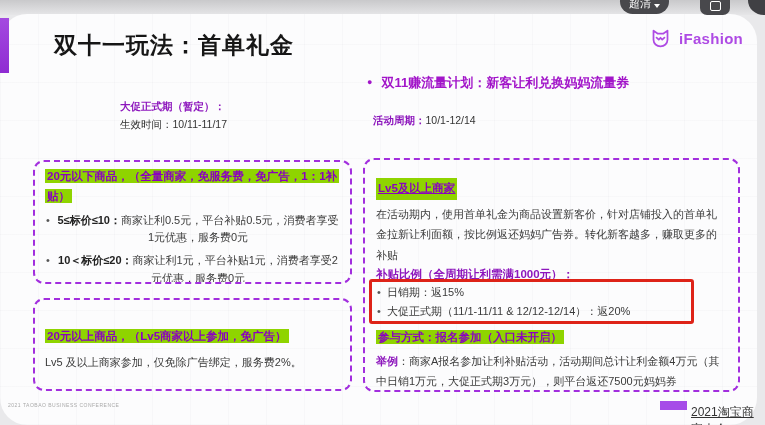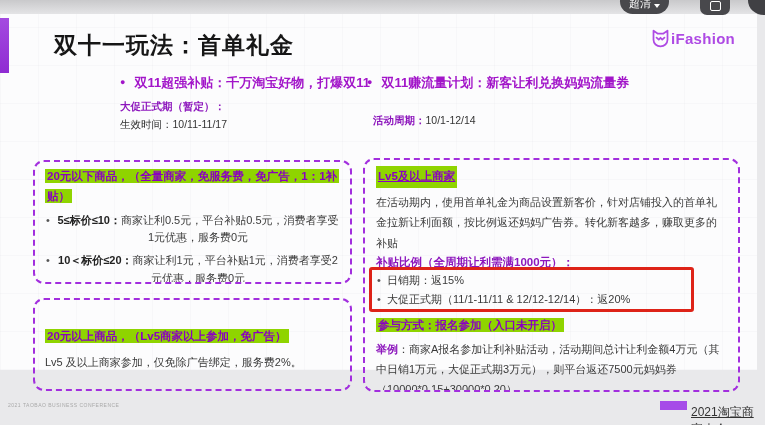--- a/index.html
+++ b/index.html
@@ -18,51 +18,52 @@
     padding-bottom:3px; z-index:6; cursor:pointer; }
   .caret { width:0; height:0; border-left:3px solid transparent;
     border-right:3px solid transparent; border-top:4px solid #fff; margin-bottom:3px; }
   .fs-btn { position:absolute; left:700px; top:-11px; width:30px; height:26px;
     background:#48484c; border-radius:7px; z-index:6; display:flex;
     align-items:flex-end; justify-content:center; cursor:pointer; }
   .fs-ico { width:11px; height:10px; border:1.5px solid #fff; border-radius:2px; margin-bottom:4px; }
   .more-btn { position:absolute; left:748px; top:-14px; width:32px; height:29px;
     background:#404044; border-radius:50%; z-index:6; cursor:pointer; }
   
-  .slide { position:absolute; left:0; top:14px; width:757px; height:356px;
+  .slide { position:absolute; left:0; top:14px; width:757px; height:411px;
     background:#fcfcfd; z-index:2;
     background-image:
       repeating-linear-gradient(0deg, rgba(130,130,150,.04) 0 1px, transparent 1px 38px),
       repeating-linear-gradient(90deg, rgba(130,130,150,.04) 0 1px, transparent 1px 38px);
+    border-radius: 27px;
   }
   .accent-bar { position:absolute; left:0; top:4px; width:9px; height:55px;
     background:linear-gradient(180deg,#a44ae0,#8f2bd2); }
   .page-title { position:absolute; left:54px; top:16px; font-size:23px;
     font-weight:bold; color:#161616; letter-spacing:1px; }
   .logo { position:absolute; left:650px; top:14px; display:flex; align-items:center;
-    gap:0; color:#ae4ae4; }
+    gap:8px; color:#ae4ae4; }
   .logo-text { font-size:15px; font-weight:bold; letter-spacing:.3px; }
   
   .sec-head { position:absolute; font-size:13px; font-weight:bold; color:#a215c9; white-space:nowrap; }
   .sec-head::before { content:"●"; font-size:9px; margin-right:9px; vertical-align:2px; }
   .sec-head.lft { left:120px; top:60px; }
   .sec-head.rgt { left:367px; top:60px; }
   .plabel { font-weight:bold; color:#8d17bd; font-size:10.5px; }
   .ptext  { color:#333; font-size:10.5px; }
   .period-left  { position:absolute; left:120px; top:83px; line-height:18px; }
   .period-right { position:absolute; left:373px; top:96px; }
   
   .dbox { position:absolute; border:2px dashed #a22ede; border-radius:11px;
     font-size:11px; color:#3a3a3a; overflow:hidden; }
   .box1 { left:33px; top:146px; width:319px; height:124px; padding:5px 10px; }
   .box2 { left:33px; top:284px; width:319px; height:93px; padding:27px 10px 0; }
   .rbox { left:363px; top:144px; width:377px; height:234px; padding:6px 11px; }
   .hl { background:#8fd400; color:#8a00c0; font-weight:bold; font-size:11.5px;
     padding:1px 2px; line-height:1.72; box-decoration-break:clone; -webkit-box-decoration-break:clone; }
-  .hl.u { text-decoration:underline; }
+  .hl.u { text-decoration:underline;margin-top:12px; }
   .tag { display:inline-block; }
   .b-item { position:relative; padding-left:11px; line-height:1.62; margin-top:5px;text-align:center; }
   .b-item::before { content:"•"; position:absolute; left:1px; top:0; color:#555; }
   .b-bold { font-weight:bold; color:#222; }
   .box2-body { margin-top:7px; line-height:1.6; }
   .para { margin-top:4px; line-height:1.87; }
   .r-label { margin-top:2px; font-weight:bold; color:#8d17bd; font-size:11.5px; }
   .ratio-list { position:relative; margin-top:1px; }
   .r-item { position:relative; padding-left:11px; line-height:1.72; }
   .r-item::before { content:"•"; position:absolute; left:1px; top:0; color:#555; }
@@ -98,21 +99,20 @@
   <div class="page-title">双十一玩法：首单礼金</div>
 
   <div class="logo">
     <svg width="21" height="21" viewBox="0 0 24 24" fill="none" stroke="#ae4ae4" stroke-width="2" stroke-linejoin="round" stroke-linecap="round">
       <path d="M4 3 L9 6.5 H15 L20 3 V13.5 C20 17.8 16.4 21 12 21 C7.6 21 4 17.8 4 13.5 Z"></path>
       <path d="M7.5 11 L10 13.2 L12 11.2 L14 13.2 L16.5 11"></path>
     </svg>
     <span class="logo-text">iFashion</span>
   </div>
 
-  <div class="sec-head lft">双11超强补贴：千万淘宝好物，打爆双11</div>
   <div class="period-left">
     <div class="plabel">大促正式期（暂定）：</div>
     <div class="ptext">生效时间：10/11-11/17</div>
   </div>
 
   <div class="dbox box1">
     <span class="hl">20元以下商品，（全量商家，免服务费，免广告，1：1补贴）</span>
     <div class="b-item">
       <span class="b-bold">5≤标价≤10：</span><span>商家让利0.5元，平台补贴0.5元，消费者享受1元优惠，服务费0元</span>
     </div>

